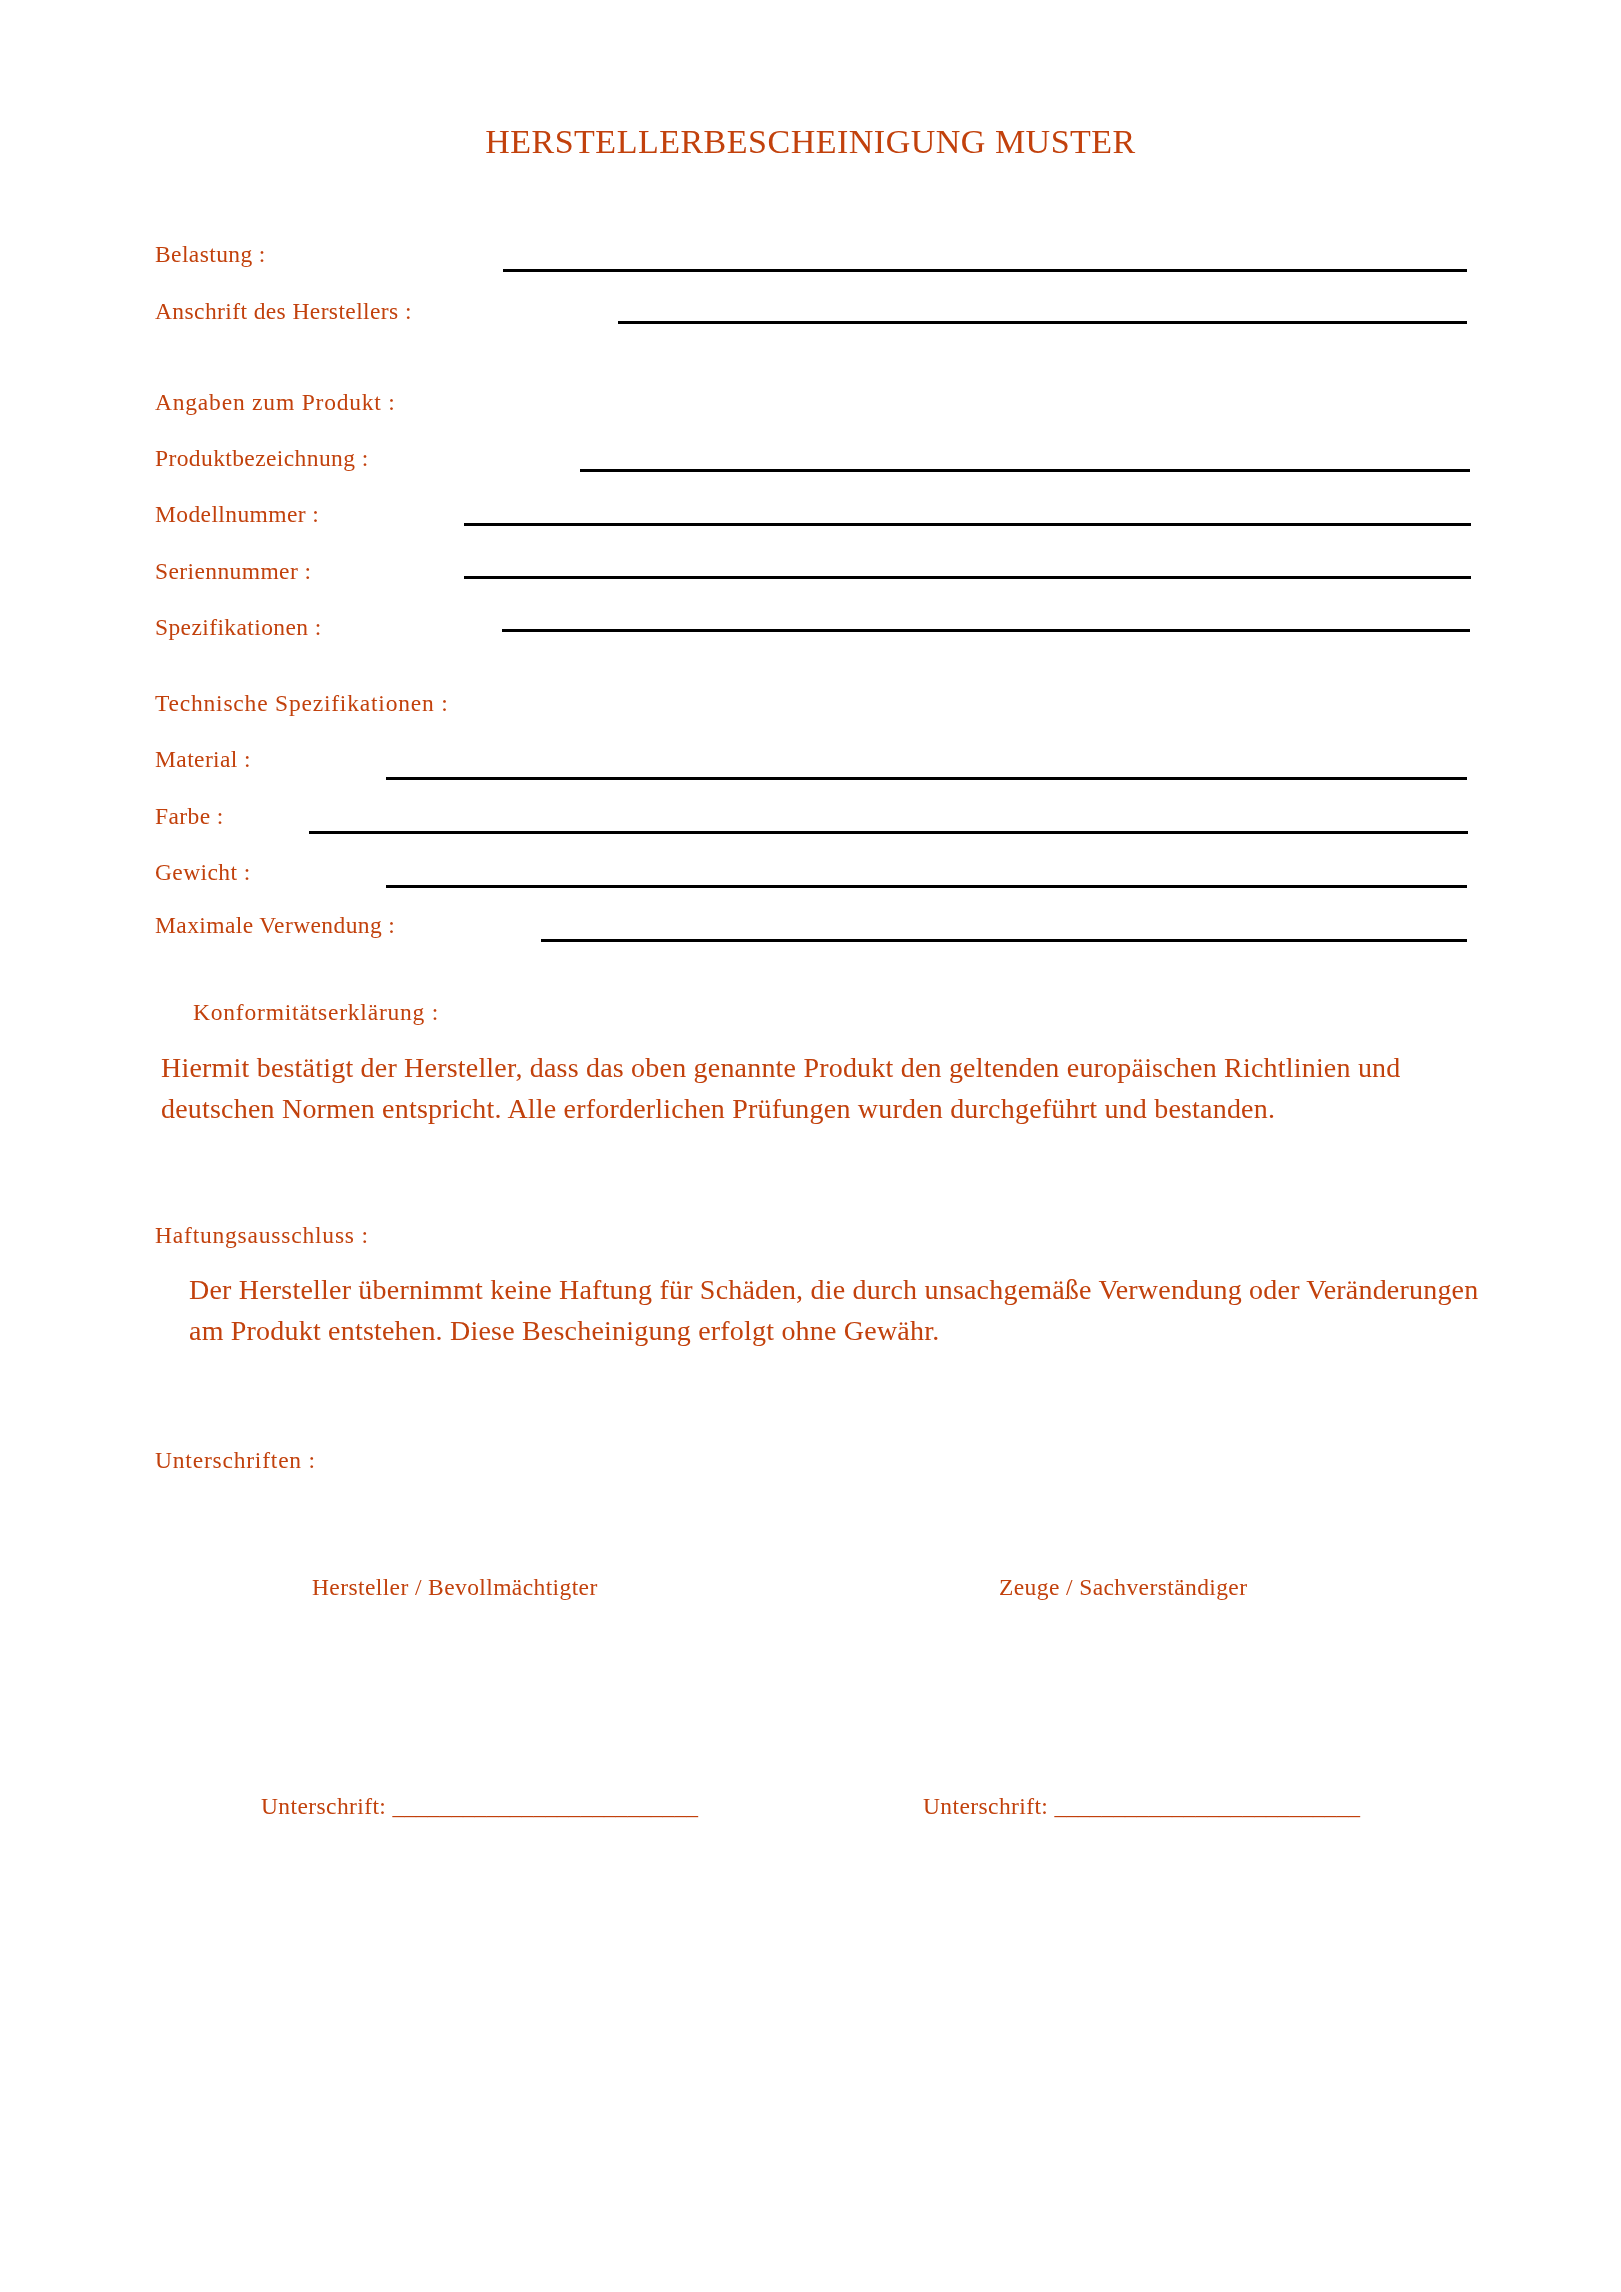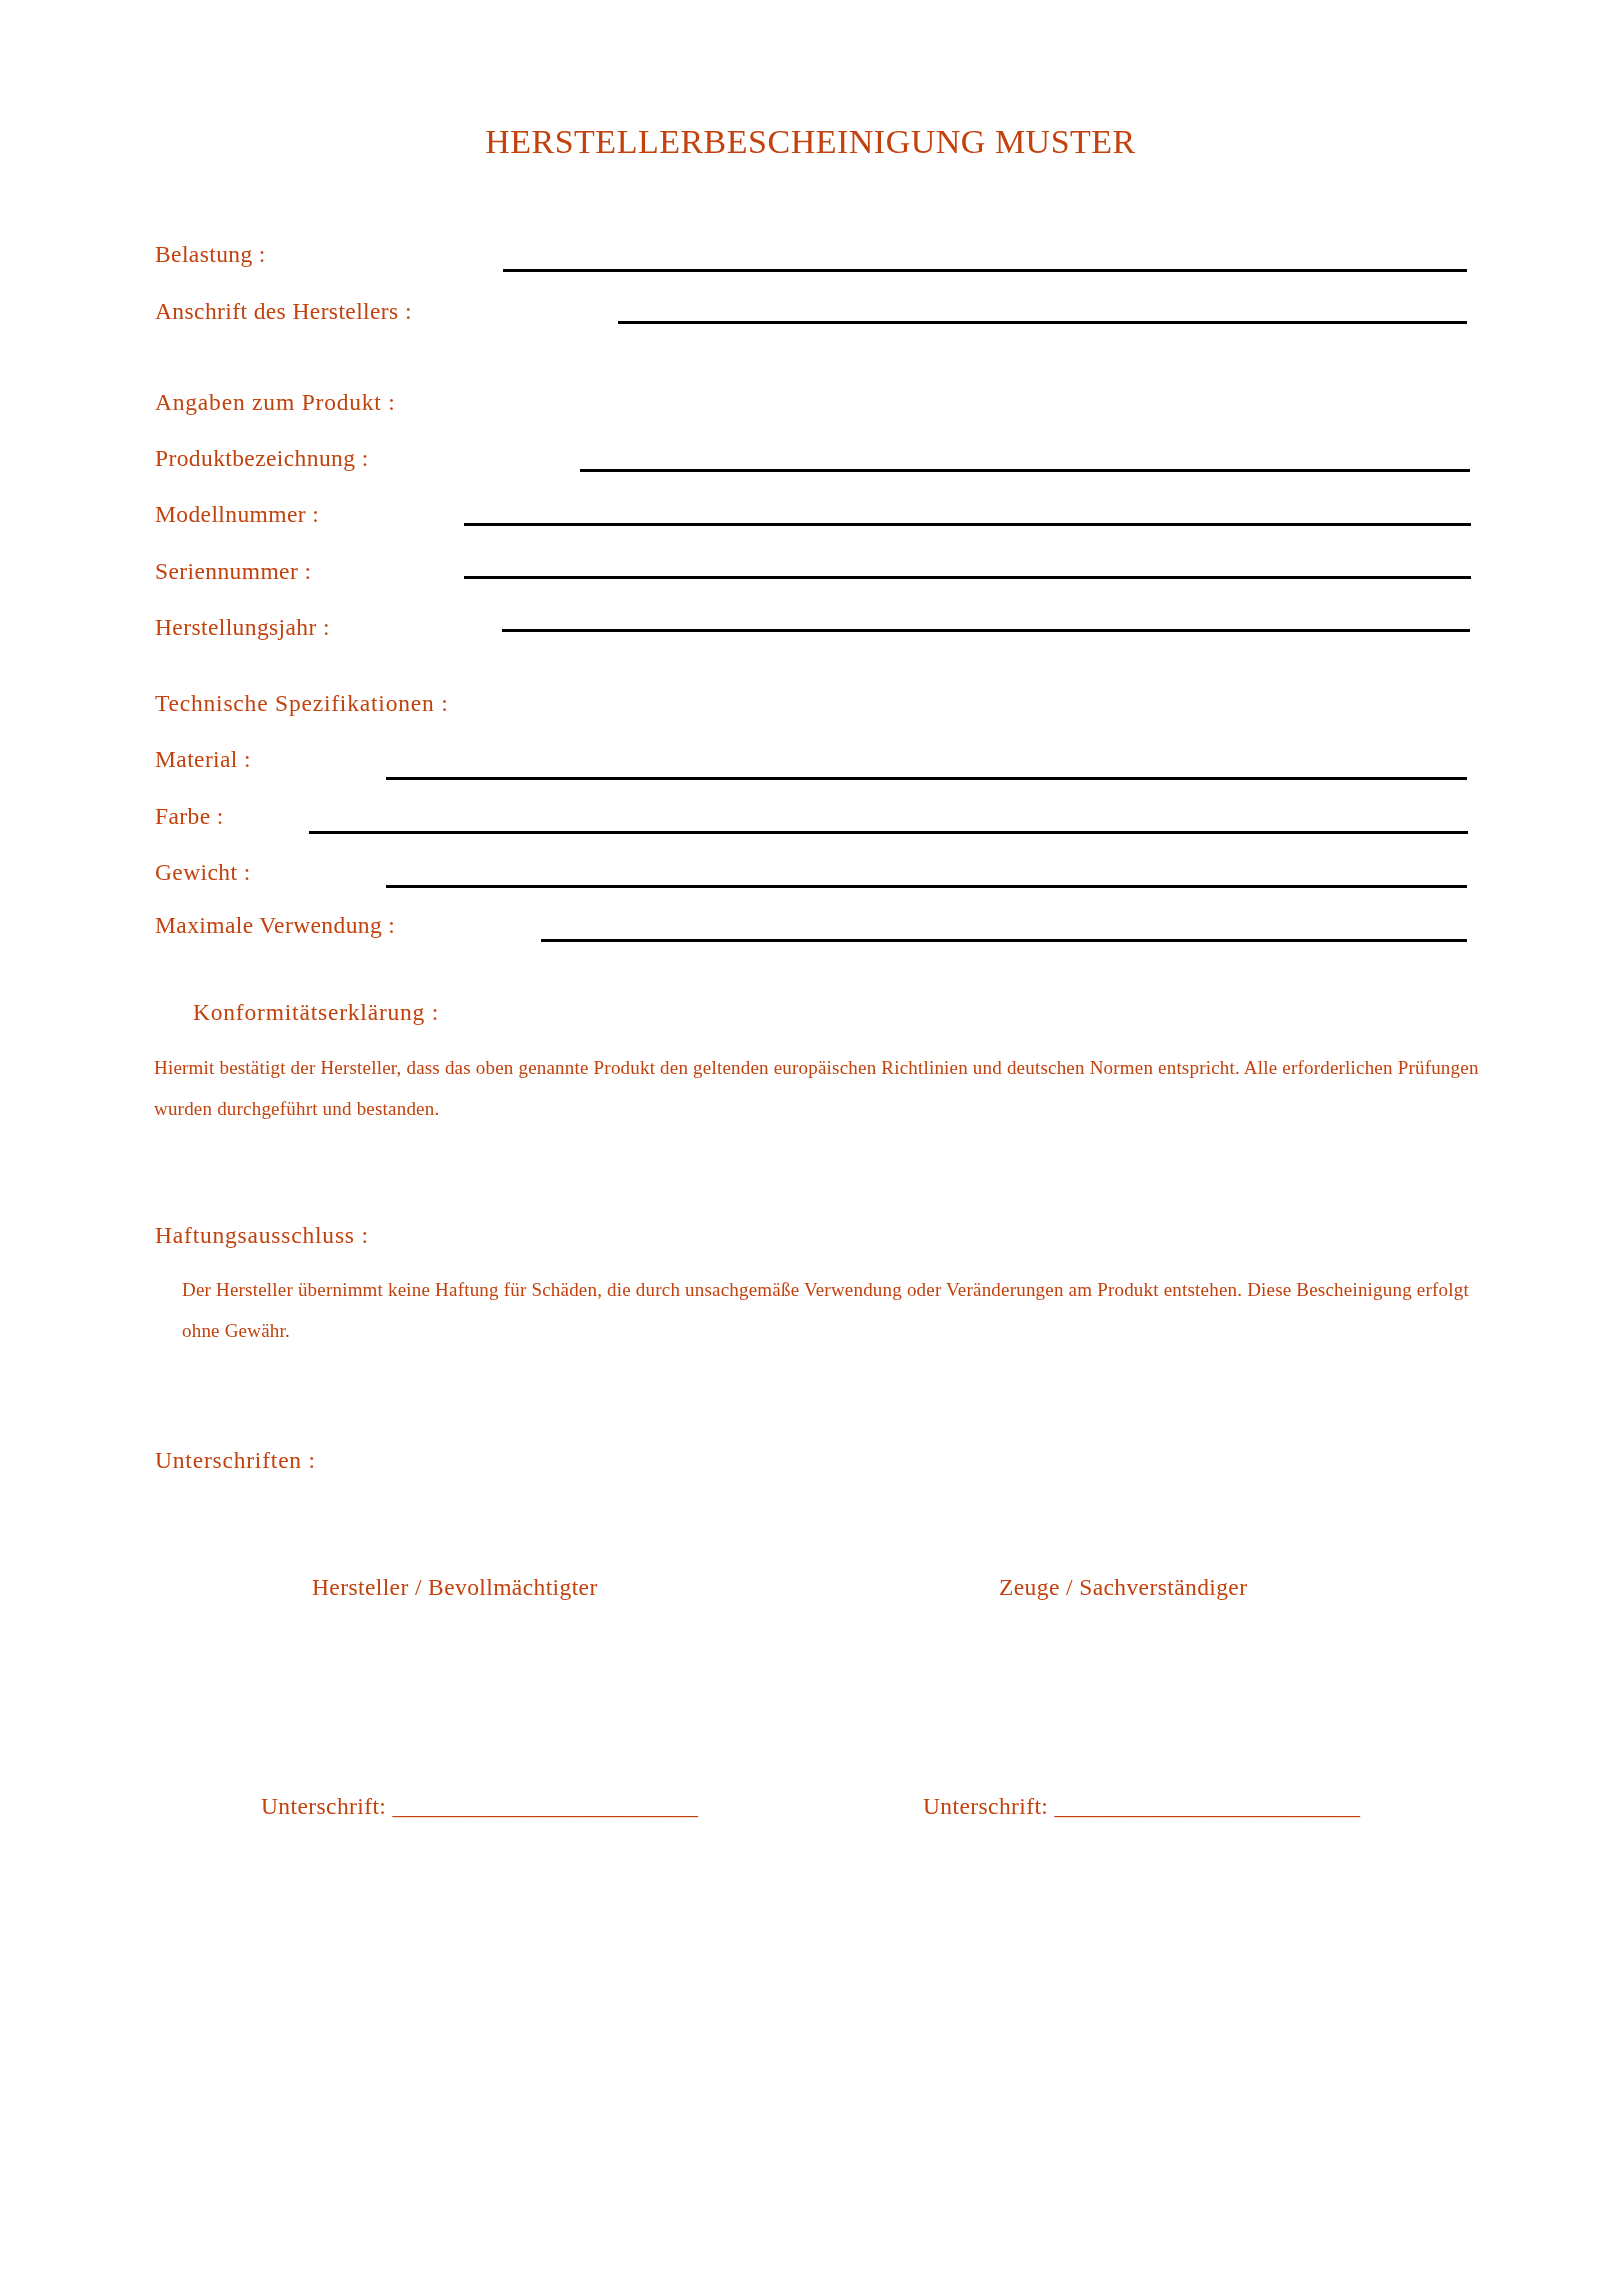--- a/index.html
+++ b/index.html
@@ -36,23 +36,23 @@
   .heading {
     letter-spacing: 0.8px;
   }
   .fill-line {
     position: absolute;
     border-top: 3.9px solid #000000;
     height: 0;
   }
   .para {
     position: absolute;
-    left: 154px;
+    left: 161px;
     width: 1325px;
-    font-size: 19px;
+    font-size: 28px;
     line-height: 41px;
     letter-spacing: 0.2px;
   }
   .sig-line-text {
     letter-spacing: 0;
   }
 </style>
 </head>
 <body>
 
@@ -70,21 +70,21 @@
 
   <div class="t" style="top:445px; left:155px;">Produktbezeichnung :</div>
   <div class="fill-line" style="top:469px; left:580px; width:890px;"></div>
 
   <div class="t" style="top:501px; left:155px;">Modellnummer :</div>
   <div class="fill-line" style="top:523px; left:464px; width:1007px;"></div>
 
   <div class="t" style="top:558px; left:155px;">Seriennummer :</div>
   <div class="fill-line" style="top:576px; left:464px; width:1007px;"></div>
 
-  <div class="t" style="top:614px; left:155px;">Herstellungsjahr :</div>
+  <div class="t" style="top:614px; left:155px;">Spezifikationen :</div>
   <div class="fill-line" style="top:629px; left:502px; width:968px;"></div>
 
   <div class="t heading" style="top:690px; left:155px;">Technische Spezifikationen :</div>
 
   <div class="t" style="top:746px; left:155px;">Material :</div>
   <div class="fill-line" style="top:777px; left:386px; width:1081px;"></div>
 
   <div class="t" style="top:803px; left:155px;">Farbe :</div>
   <div class="fill-line" style="top:831px; left:309px; width:1159px;"></div>
 

